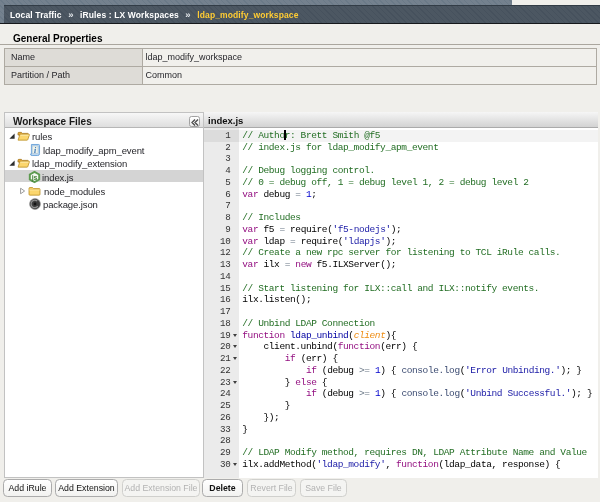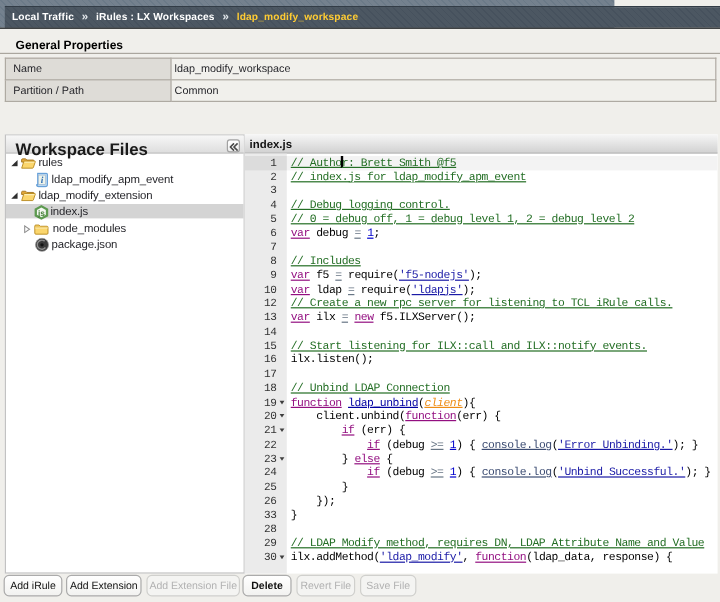--- a/index.html
+++ b/index.html
@@ -17,21 +17,21 @@
 .gpline { position:absolute; left:0; top:44px; width:600px; height:1px; background:#aaa69e; }
 .gptable { position:absolute; left:4px; top:47.5px; width:593px; border-collapse:collapse; }
 .gptable td { border:1px solid #aeaaa2; font-size:9px; color:#26262b; height:18px; }
 .gptable td.l { background:#dedcd7; width:138px; padding-left:6px; }
 .gptable td.v { background:#f1f0ec; padding-left:2.5px; }
 
 .tpanel { position:absolute; left:4px; top:111.5px; width:199.5px; height:366px;
   border:1px solid #c2c2c2; background:#fff; }
 .tphead { position:absolute; left:0; top:0; width:197.5px; height:15.5px;
   background:linear-gradient(#f7f7f7,#dedede); border-bottom:1px solid #b6b6b6; }
-.tphead .cap { position:absolute; left:8px; top:3px; font-size:14px; font-weight:bold; color:#1a1a1a; }
+.tphead .cap { position:absolute; left:8px; top:3px; font-size:10px; font-weight:bold; color:#1a1a1a; }
 .collbtn { position:absolute; right:3px; top:3px; width:10.5px; height:11px;
   background:linear-gradient(#fff,#ededed); border:1px solid #a2a2a2; border-radius:2.5px; }
 .collbtn svg { position:absolute; left:1px; top:2px; }
 .tree { position:absolute; left:0; top:16.7px; width:197.5px; }
 .trow { position:relative; height:13.63px; font-size:9.5px; letter-spacing:-0.1px; color:#1f1f24; white-space:nowrap; }
 .trow .ic { position:absolute; top:50%; transform:translateY(-50%); }
 .trow .lbl { position:absolute; top:50%; transform:translateY(-50%); }
 .sel { position:absolute; left:0; top:0; width:197.5px; height:12px; background:#d4d4d4; }
 
 .epanel { position:absolute; left:204px; top:111.5px; width:394px; height:366.5px; background:#fff; }
@@ -40,21 +40,21 @@
 .ephead .cap { position:absolute; left:4px; top:3px; font-size:9.5px; font-weight:bold; color:#111; }
 .gutbg { position:absolute; left:0; top:16px; width:34.5px; height:350.5px; background:#ebebeb; }
 .ebody { position:absolute; left:0; top:16px; width:394px; height:350.5px; overflow:hidden;
   font-family:"Liberation Mono", monospace; font-size:9.5px; line-height:11.75px; padding-top:2.3px; }
 .cl { position:relative; height:11.75px; white-space:pre; }
 .cl .g { position:absolute; left:0; top:0; width:34.5px; height:11.75px; font-size:9.2px;
   color:#333; text-align:right; padding-right:8.2px; letter-spacing:-0.4px; }
 .cl .ga { background:#dcdcdc; }
 .cl .hl { position:absolute; left:34.5px; top:0; width:359.5px; height:11.75px; background:#f3f3f3; }
 .cl .t { position:absolute; left:38.3px; top:0; color:#000; letter-spacing:-0.4px; }
-.cl i { font-style:normal;text-decoration:underline; }
+.cl i { font-style:normal; }
 i.c { color:#236e24; } i.k { color:#930f80; } i.s { color:#1a1aa6; }
 i.n { color:#0000cd; } i.o { color:#687685; } i.f { color:#0000a2; }
 i.u { color:#3c4c72; } i.p { color:#ee8d14; font-style:italic; }
 .fw { position:absolute; right:2px; top:4.2px; width:0; height:0;
   border-left:2.6px solid transparent; border-right:2.6px solid transparent;
   border-top:3.8px solid #3f3f3f; }
 .cursor { display:inline-block; width:1.6px; height:9.5px; background:#000; vertical-align:-1.8px; margin:0 -0.8px; }
 
 .btn { position:absolute; top:479px; height:18px; border-radius:4.5px;
   text-align:center; line-height:16px; color:#111; white-space:nowrap; font-size:8.75px;

